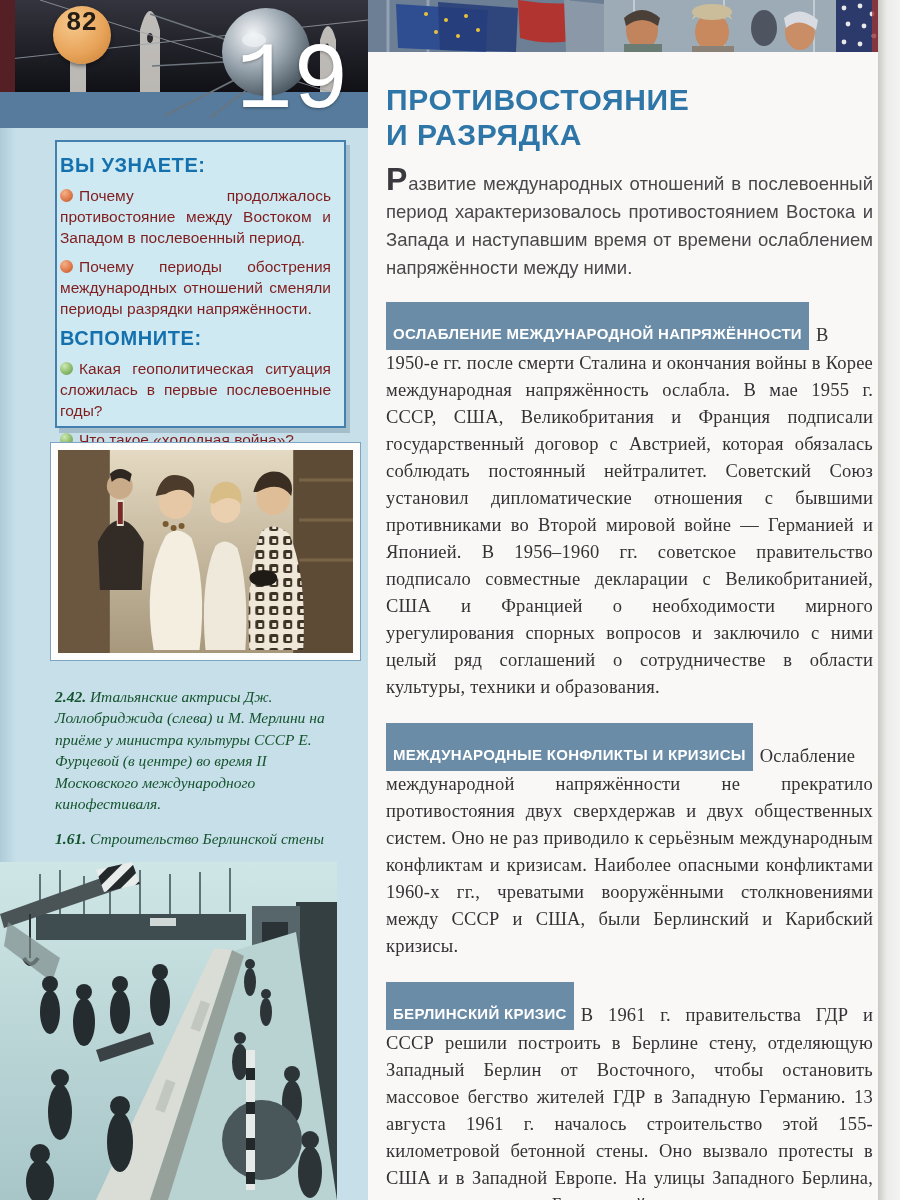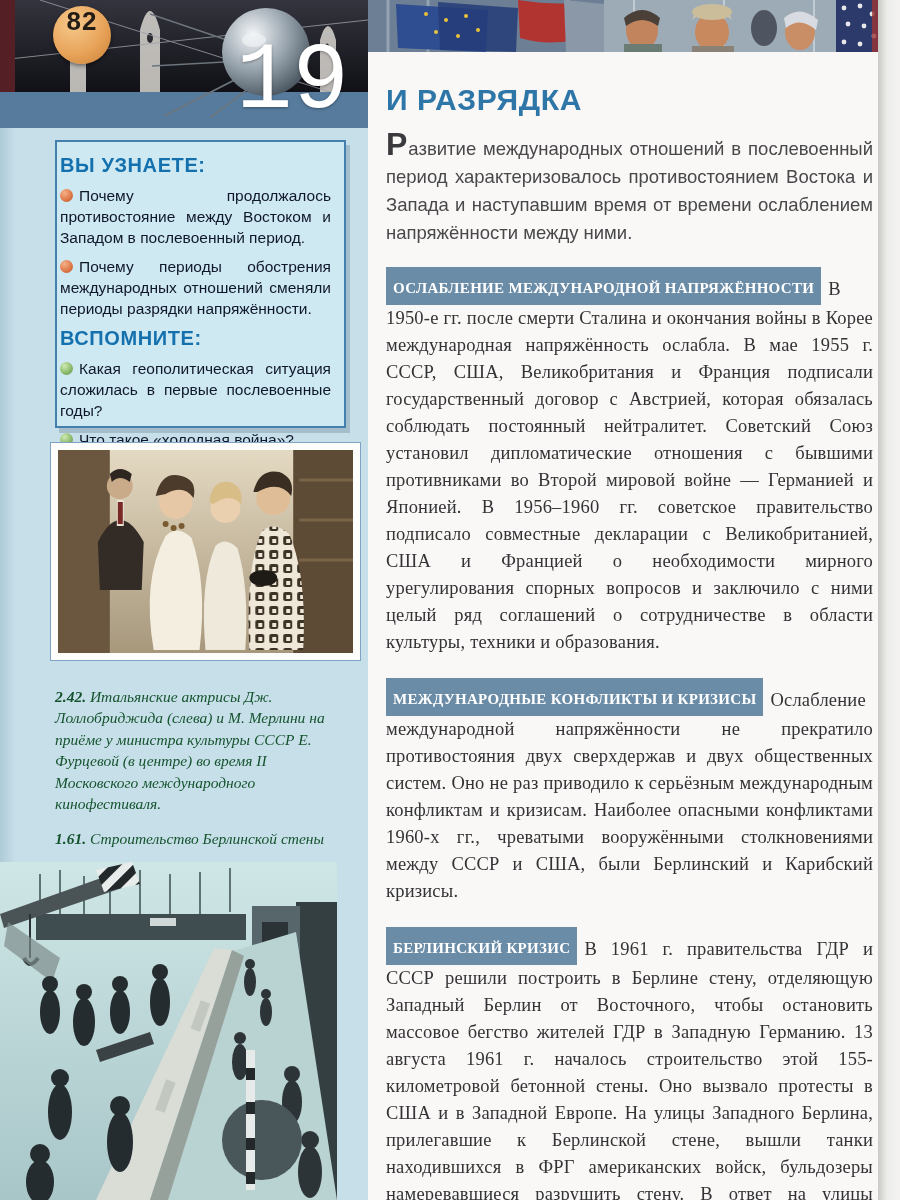--- a/index.html
+++ b/index.html
@@ -30,21 +30,21 @@
     font-family:Liberation Mono, monospace;font-size:94px;line-height:92px;
     text-shadow:0 1px 3px rgba(0,0,0,.35);}
 
   
   #sidebar-box{left:55px;top:140px;width:291px;height:288px;box-sizing:border-box;
     background:#cfe9f3;border:2px solid #4480ad;padding:12px 13px 10px 3px;
     box-shadow:4px 5px 0 rgba(100,130,150,.35);}
   .sb-title{color:#1471ae;font-weight:bold;font-size:20px;letter-spacing:.6px;
     margin:0 0 8px 0;}
   .sb-title.second{}
-  .sb-item{font-size:15.5px;line-height:21px;color:#0f172a;text-align:justify;
+  .sb-item{font-size:15.5px;line-height:21px;color:#7f1d1d;text-align:justify;
     margin:0 0 8px 0;}
   .dot{display:inline-block;width:13px;height:13px;border-radius:50%;
     margin-right:6px;vertical-align:-1px;}
   .dot.orange{background:radial-gradient(circle at 35% 30%,#f4b18b,#e07a4a 55%,#b5532a);}
   .dot.green{background:radial-gradient(circle at 35% 30%,#cfe9b4,#8cbb6c 55%,#5f9247);}
 
   
   #fig-actresses{left:50px;top:442px;width:311px;height:219px;box-sizing:border-box;
     background:#fdfdfb;border:1px solid #7fa3c2;padding:7px;}
   #fig-actresses svg{width:100%;height:100%;display:block;}
@@ -62,22 +62,22 @@
     letter-spacing:.6px;margin:0 0 18px 0;}
   #lead{font-size:18.5px;line-height:28px;color:#48484b;text-align:justify;
     margin:0 0 20px 0;}
   #lead .initial{font-size:32px;font-weight:bold;color:#3a3a3e;line-height:0;
     margin-right:1px;}
   .section{margin:0 0 22px 0;}
   .sec-text{font-family:"Liberation Serif",serif;font-size:18.5px;
     line-height:27px;color:#333336;text-align:justify;letter-spacing:.2px;
     margin:0;}
   .sec-label{display:inline-block;background:#6b8ca7;color:#fff;
-    font-family:Liberation Serif, serif;font-size:15px;font-weight:bold;
-    letter-spacing:.3px;padding:8px 7px 3px 7px;margin-right:7px;
+    font-family:Liberation Sans, sans-serif;font-size:15px;font-weight:bold;
+    letter-spacing:.3px;padding:18px 7px 3px 7px;margin-right:7px;
     vertical-align:2px;}
 </style>
 </head>
 <body>
 
 <div class="abs" id="white-col"></div>
 <div class="abs" id="edge-strip"></div>
 <div class="abs" id="gutter-shade"></div>
 
 <div class="abs" id="banner-kkk">
@@ -348,20 +348,21 @@
       <rect x="246" y="206" width="9" height="12" fill="#23282b"></rect>
       <rect x="246" y="240" width="9" height="12" fill="#23282b"></rect>
       <rect x="246" y="276" width="9" height="12" fill="#23282b"></rect>
       <rect x="246" y="310" width="9" height="12" fill="#23282b"></rect>
     </g>
   </svg>
 </div>
 
 <div class="abs" id="main-col">
   <h1 id="main-title">
+    <div>ПРОТИВОСТОЯНИЕ</div>
     <div>И РАЗРЯДКА</div>
   </h1>
 
   <p id="lead"><span class="initial">Р</span><span>азвитие международных отношений в послевоенный период характеризовалось противостоянием Востока и Запада и наступавшим время от времени ослаблением напряжённости между ними.</span></p>
 
   <div class="section">
     <p class="sec-text"><span class="sec-label">ОСЛАБЛЕНИЕ МЕЖДУНАРОДНОЙ НАПРЯЖЁННОСТИ</span><span>В 1950-е гг. после смерти Сталина и окончания войны в Корее международная напряжённость ослабла. В мае 1955 г. СССР, США, Великобритания и Франция подписали государственный договор с Австрией, которая обязалась соблюдать постоянный нейтралитет. Советский Союз установил дипломатические отношения с бывшими противниками во Второй мировой войне — Германией и Японией. В 1956–1960 гг. советское правительство подписало совместные декларации с Великобританией, США и Францией о необходимости мирного урегулирования спорных вопросов и заключило с ними целый ряд соглашений о сотрудничестве в области культуры, техники и образования.</span></p>
   </div>
 
   <div class="section">

